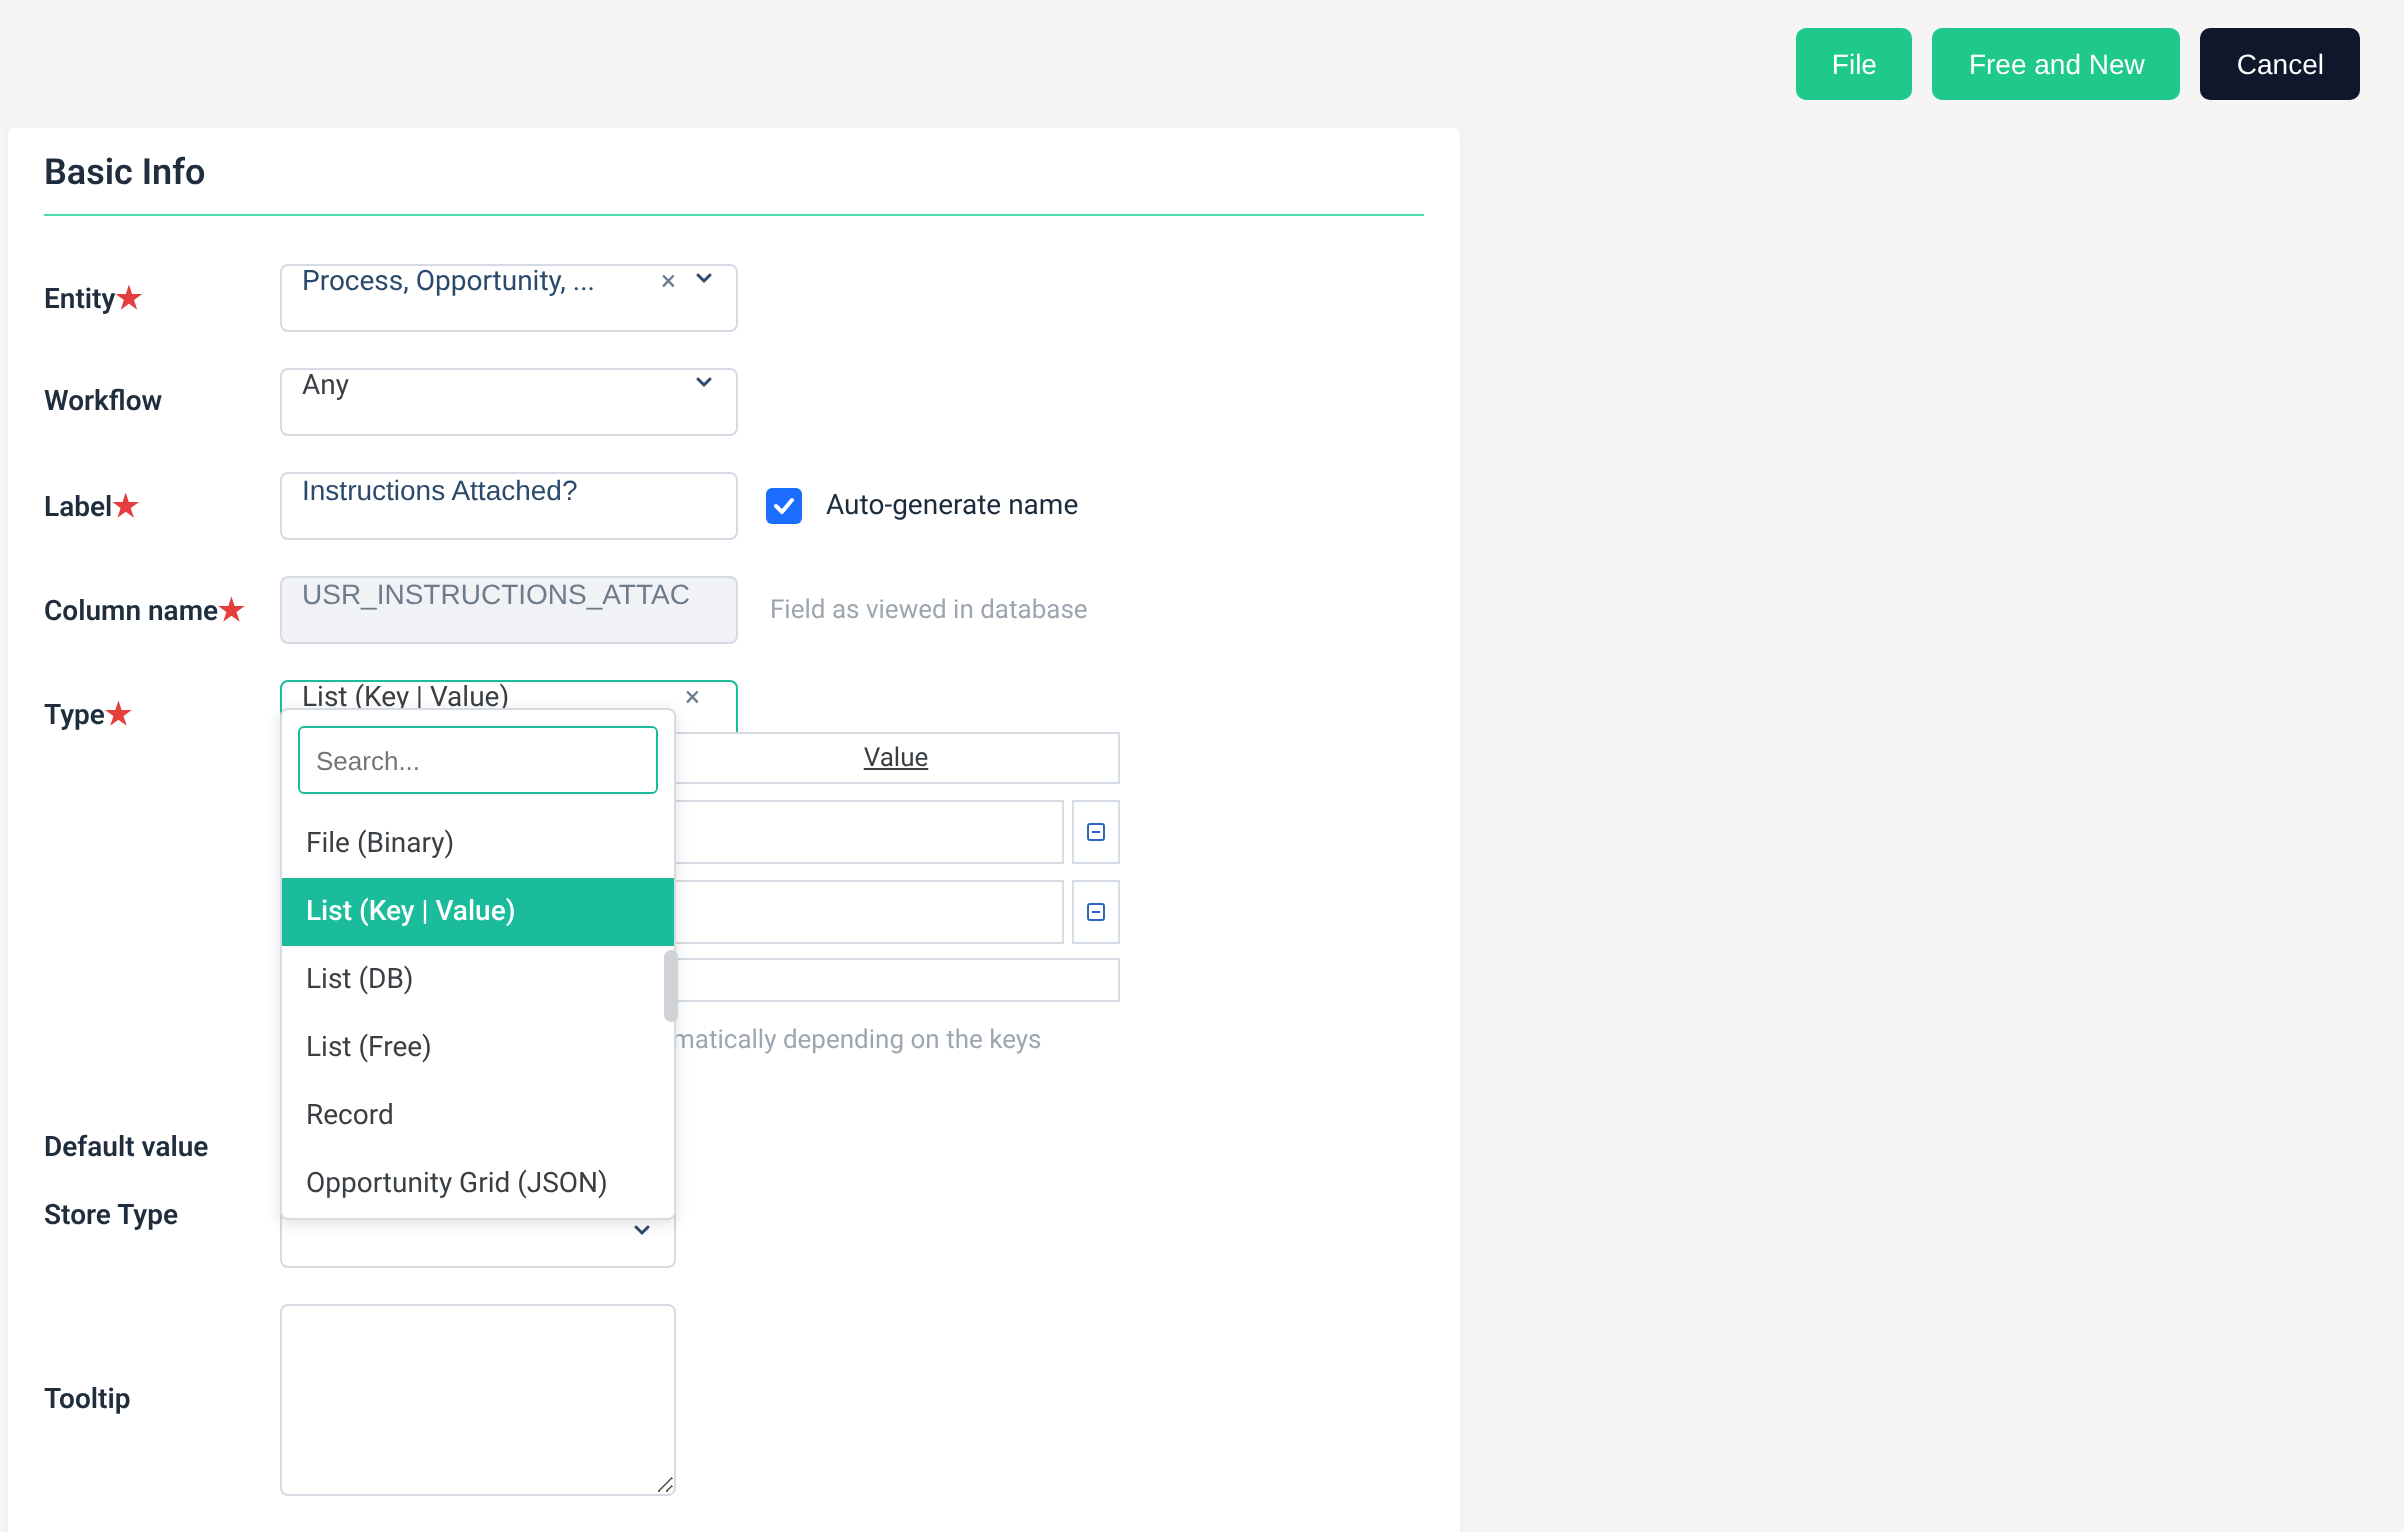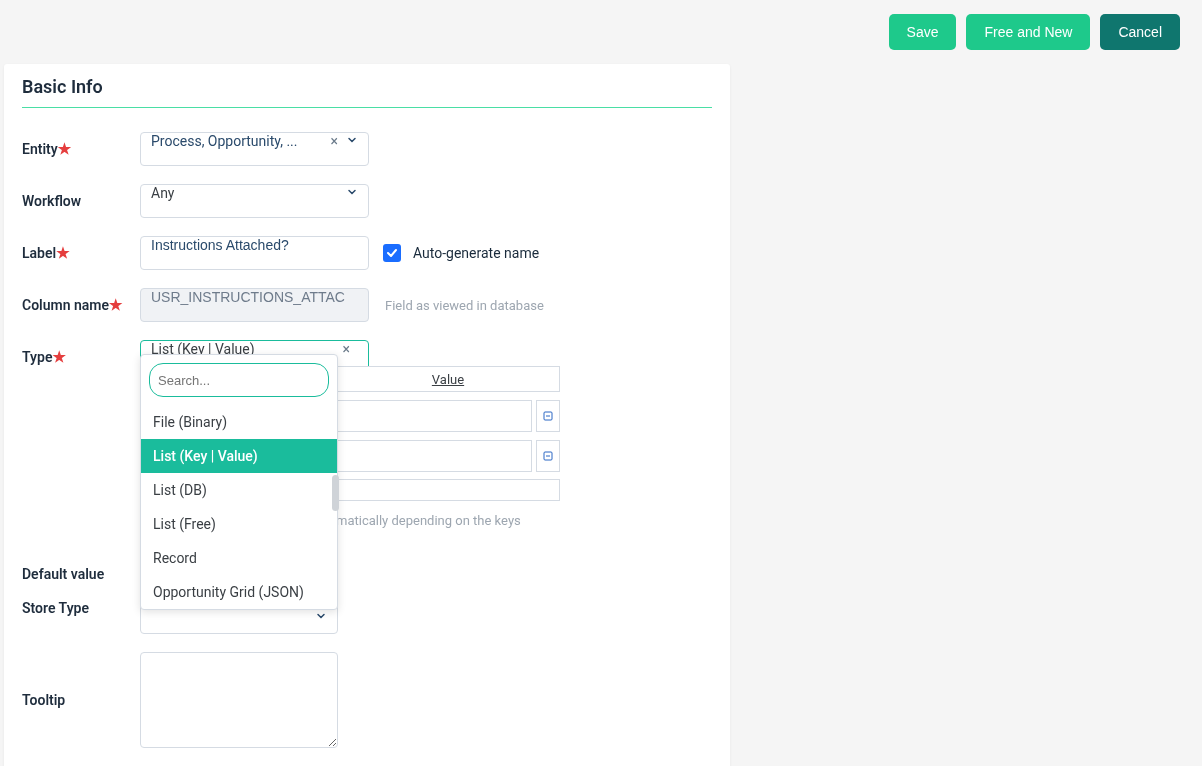--- a/index.html
+++ b/index.html
@@ -23,21 +23,21 @@
 .btn {
   border: none;
   border-radius: 5px;
   padding: 10px 18px;
   font-size: 14px;
   color: #fff;
   cursor: pointer;
   font-weight: 500;
 }
 .btn-green { background: #1ec98b; }
-.btn-red { background: #0f766e; }
+.btn-red { background: #0f172a; }
 .card {
   background: #fff;
   margin: 0 0 0 4px;
   width: 726px;
   border-radius: 3px;
   box-shadow: 0 1px 3px rgba(0,0,0,0.06);
   padding: 12px 18px 18px 18px;
   position: relative;
 }
 .card-title {
@@ -103,21 +103,21 @@
   border: 1px solid #d5dbe3;
   border-radius: 4px;
   box-shadow: 0 2px 8px rgba(0,0,0,0.12);
   z-index: 50;
 }
 .dd-search {
   margin: 8px;
   width: calc(100% - 16px);
   height: 28px;
   border: 1px solid #1abc9c;
-  border-radius: 14px;
+  border-radius: 3px;
   padding: 16px 8px;
   font-size: 13px;
   outline: none;
 }
 .dd-option {
   padding: 9px 12px;
   font-size: 14px;
   color: #3a3f44;
   cursor: pointer;
 }
@@ -192,21 +192,21 @@
 .store-select {
   width: 198px; height: 34px; border:1px solid #d5dbe3; border-radius:4px;
   display:flex; align-items:center; justify-content:flex-end; padding: 0 10px;
   background: #fff;
 }
 </style>
 </head>
 <body>
 
 <div class="topbar">
-  <button class="btn btn-green">Save</button>
+  <button class="btn btn-green">File</button>
   <button class="btn btn-green">Free and New</button>
   <button class="btn btn-red">Cancel</button>
 </div>
 
 <div class="card">
   <div class="card-title">Basic Info</div>
   <hr class="hr-green">
 
   <div class="form-row">
     <div class="form-label">

